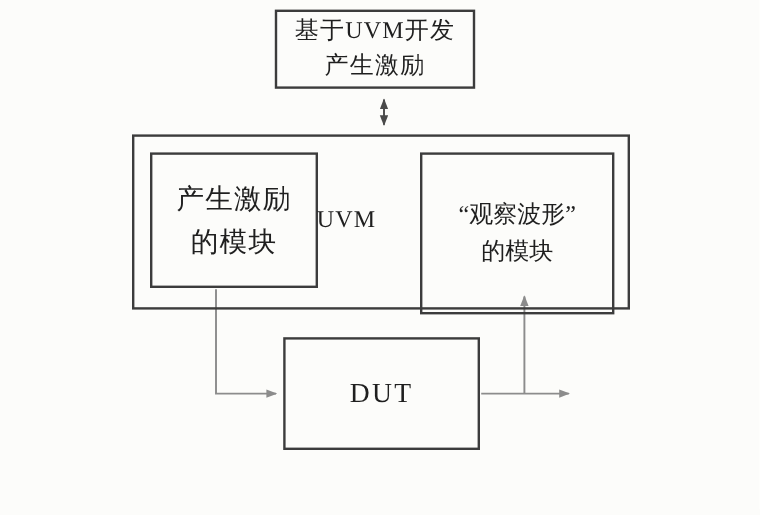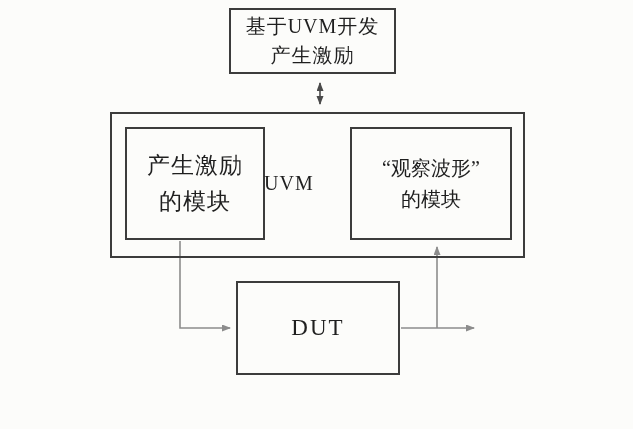--- a/index.html
+++ b/index.html
@@ -42,21 +42,21 @@
     width: 415px; height: 146px;
   }
   .stimulus-box {
     left: 125px; top: 127px;
     width: 140px; height: 113px;
     font-size: 23px; line-height: 1.55;
     letter-spacing: 1px;
   }
   .observe-box {
     left: 350px; top: 127px;
-    width: 162px; height: 113px;
+    width: 162px; height: 135px;
     font-size: 20px; line-height: 1.55;
   }
   .uvm-label {
     position: absolute;
     left: 264px; top: 172px;
     width: 72px;
     text-align: left;
     font-size: 20px;
     letter-spacing: 1px;
   }

